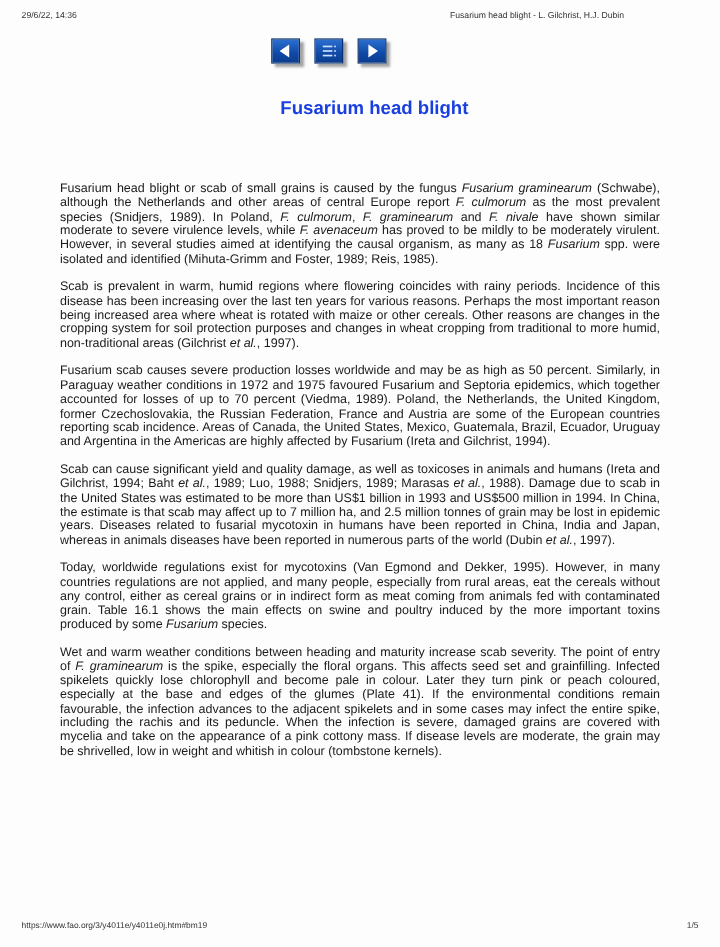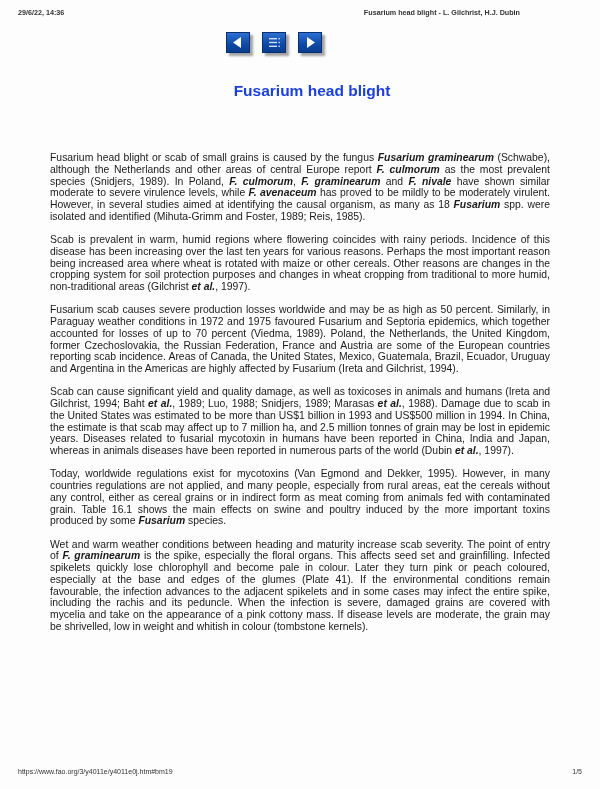--- a/index.html
+++ b/index.html
@@ -3,21 +3,21 @@
 <meta charset="utf-8">
 <style>
   html, body { margin: 0; padding: 0; }
   body {
     width: 600px; height: 789px; position: relative; overflow: hidden;
     background: #fcfdfc; color: #1a1a1a;
     font-family: "Liberation Sans", sans-serif;
   }
   .print-header {
     position: absolute; top: 8px; left: 0; width: 600px; height: 12px;
-    font-size: 7.2px; color: #333; font-weight: bold;
+    font-size: 7.2px; color: #333;
   }
   .print-header .date { position: absolute; left: 18px; top: 0; }
   .print-header .doc-title { position: absolute; left: 0; width: 520px; text-align: right; top: 0; padding-left: 38px; box-sizing: border-box; }
   .nav {
     position: absolute; top: 32px; left: 0; width: 600px; height: 24px;
   }
   .nav-btn {
     position: absolute; top: 0; width: 22px; height: 19px;
     background: linear-gradient(180deg, #2b6fd0 0%, #0f49a6 60%, #0a3d8f 100%);
     border: 1px solid #08306e;
@@ -32,21 +32,21 @@
     position: absolute; top: 82px; left: 12px; width: 600px; text-align: center;
     color: #1a3fe0; font-weight: bold;
   }
   .title-block h1 { margin: 0; font-size: 15.5px; line-height: 17px; }
   .title-block h2 { margin: 0; font-size: 11.5px; line-height: 14px; }
   .content {
     position: absolute; top: 152px; left: 50px; width: 500px;
     font-size: 10.4px; line-height: 11.75px; text-align: justify;
   }
   .content p { margin: 0 0 11.5px 0; }
-  .content i { font-style: italic; font-weight: bold; }
+  .content i { font-style: italic; }
   .print-footer {
     position: absolute; top: 768px; left: 0; width: 600px; height: 12px;
     font-size: 7px; color: #333;
   }
   .print-footer .url { position: absolute; left: 18px; top: 0; }
   .print-footer .page { position: absolute; right: 18px; top: 0; }
 </style>
 </head>
 <body>
 

